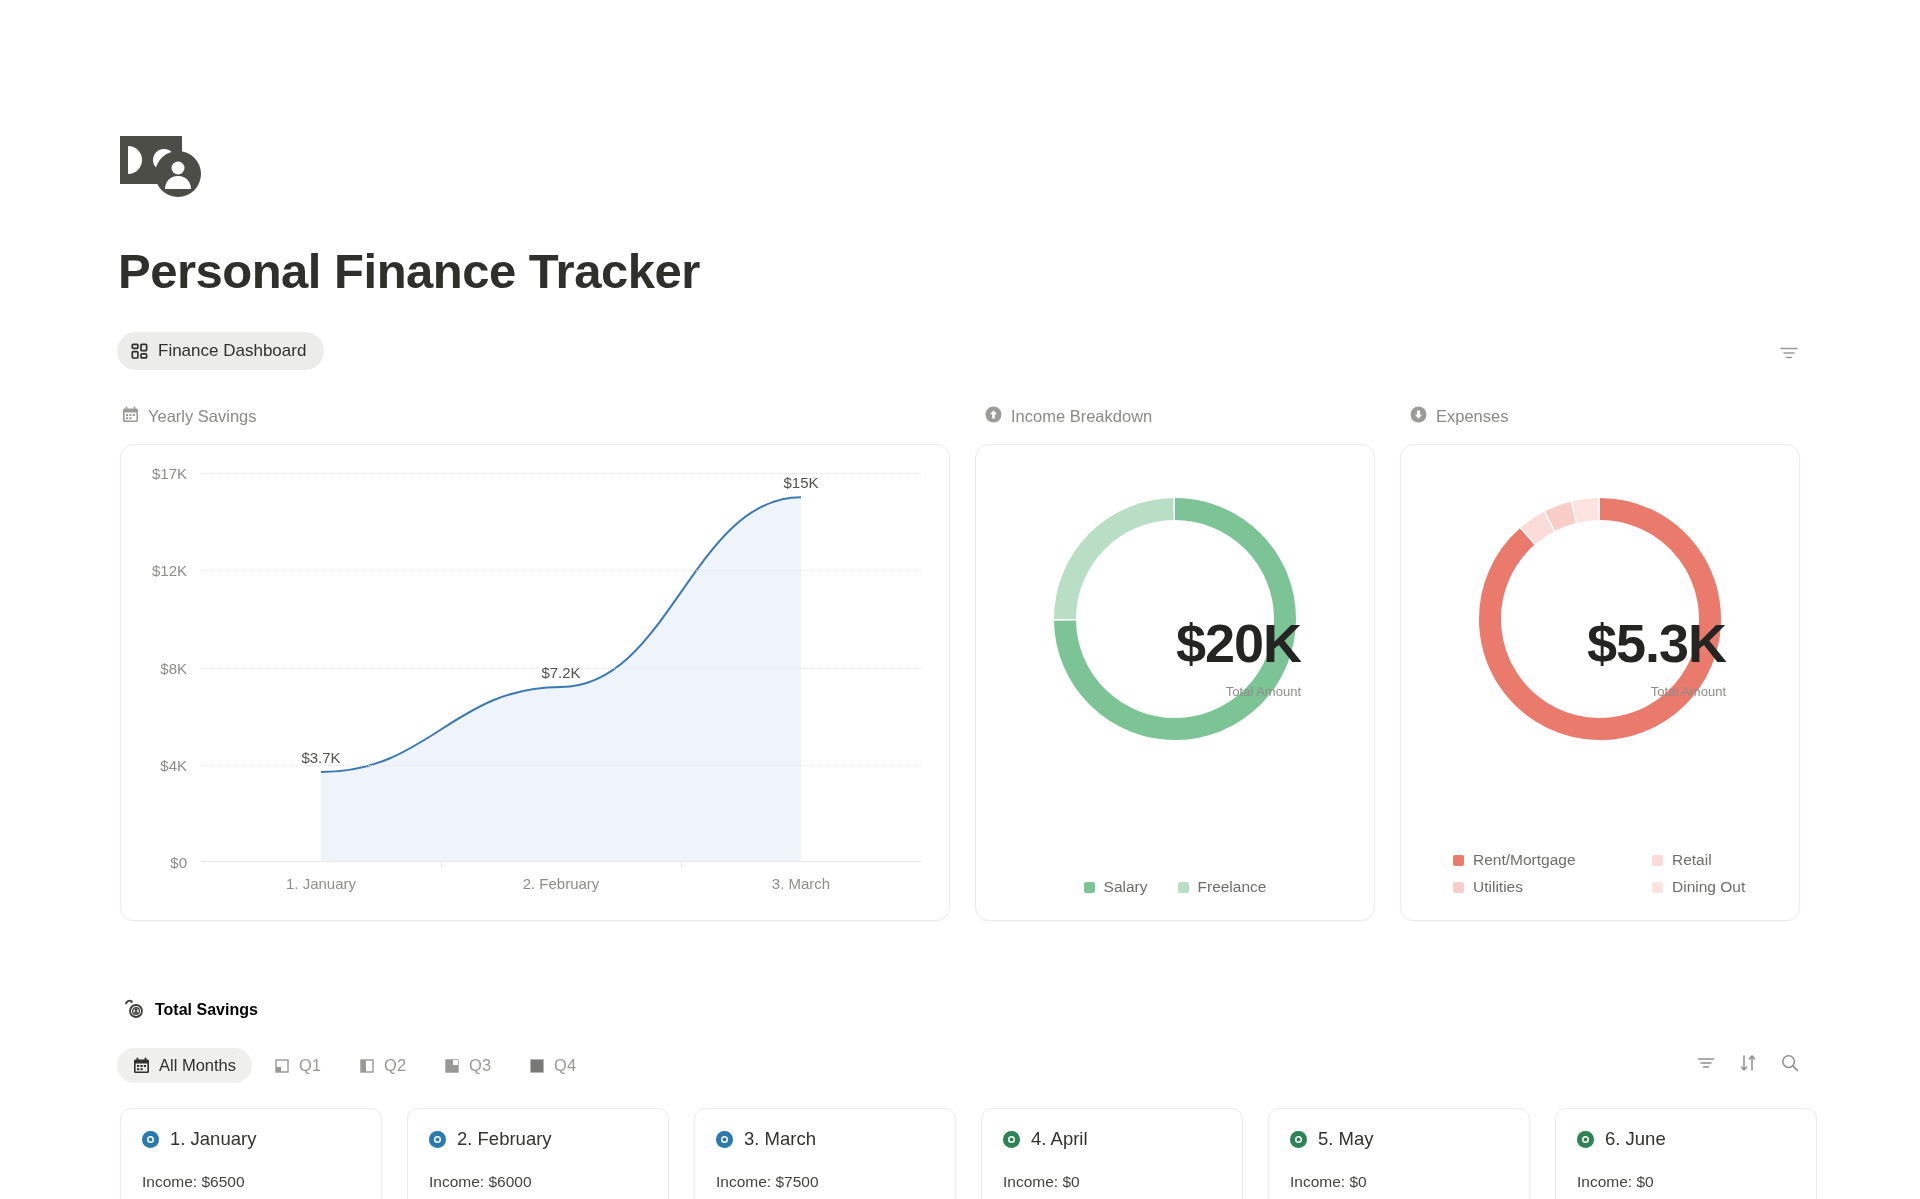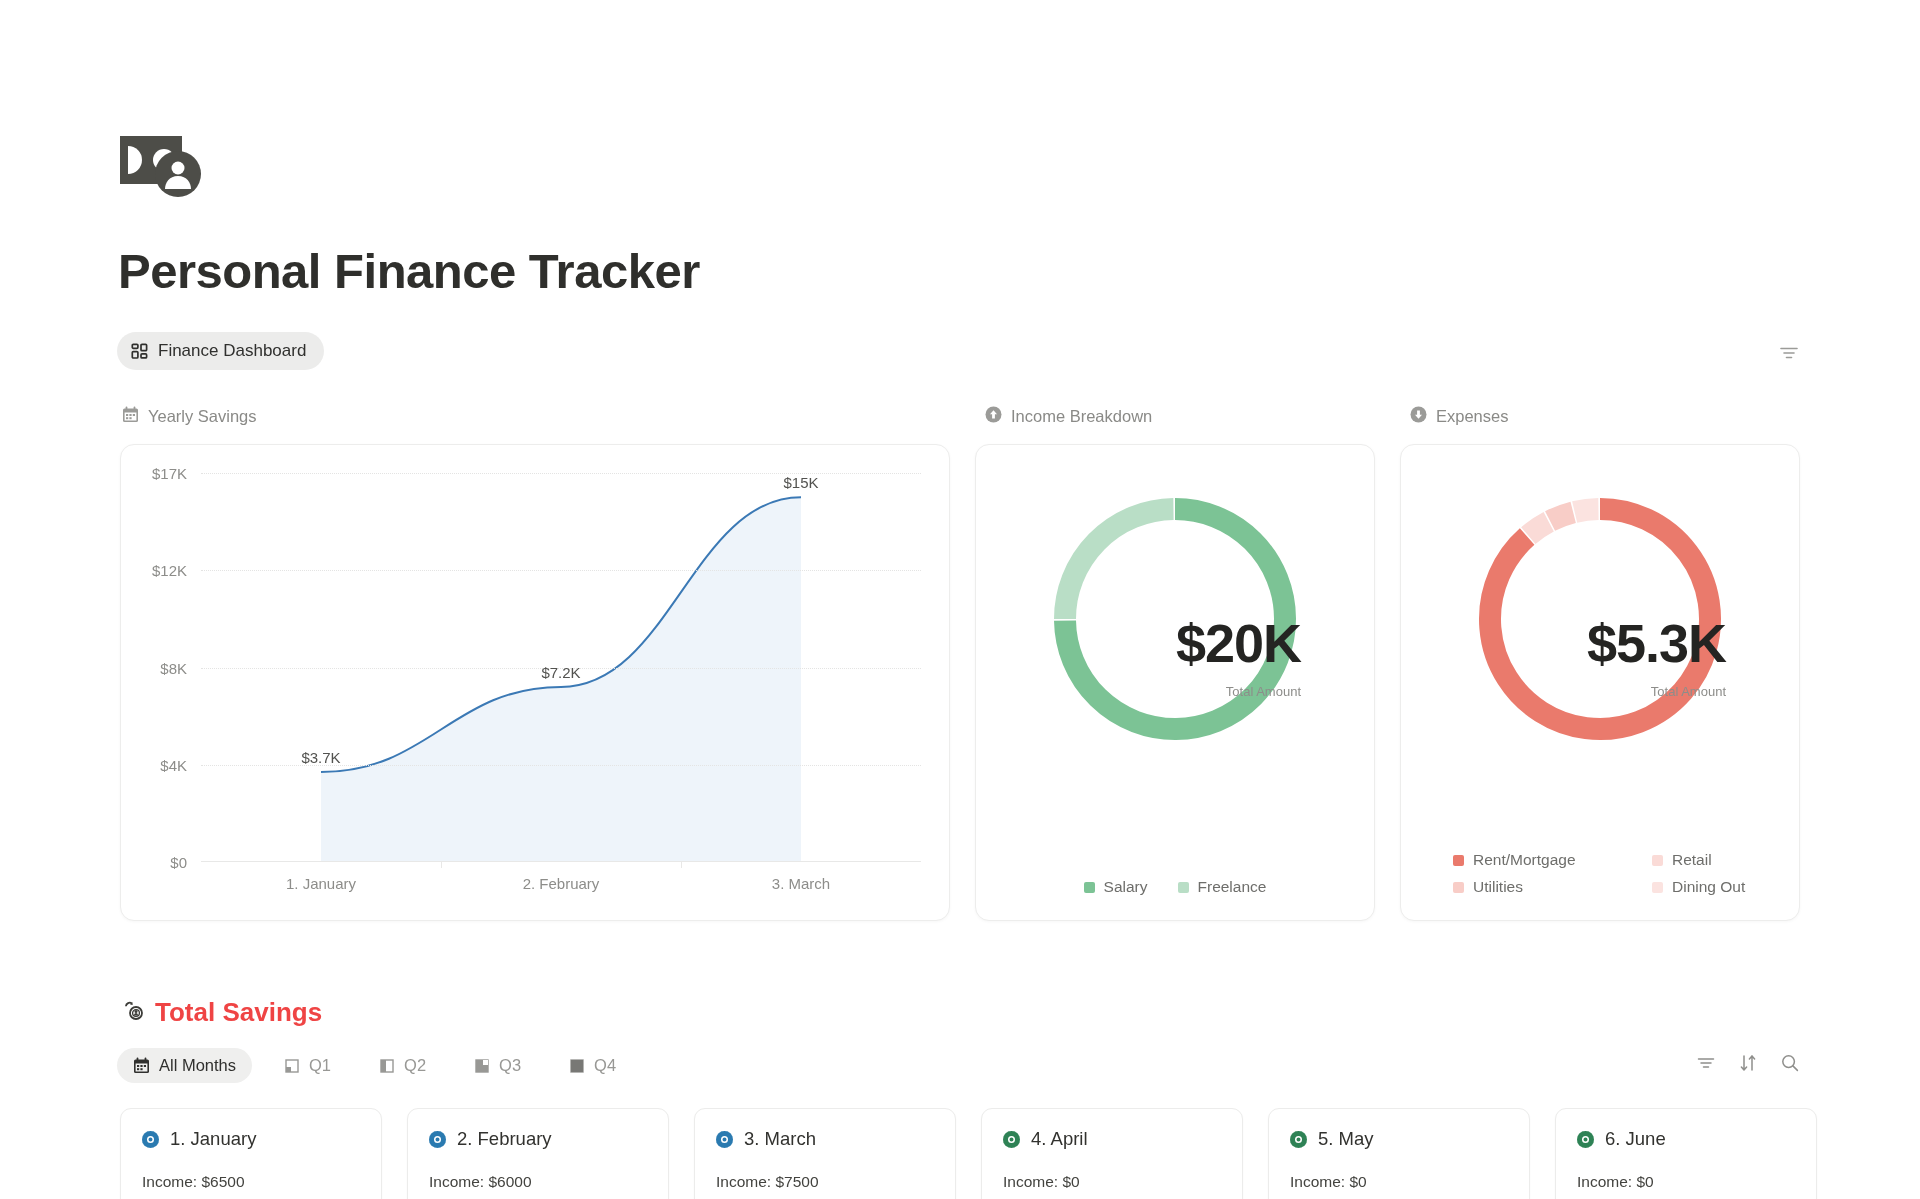--- a/index.html
+++ b/index.html
@@ -56,23 +56,23 @@
   .legend { position: absolute; left: 0; right: 0; bottom: 24px; display: flex;
             flex-wrap: wrap; justify-content: center; row-gap: 9px; }
   .legend.two-col .lg-item { width: 50%; justify-content: flex-start; padding-left: 52px; }
   .lg-item { display: flex; align-items: center; gap: 9px; font-size: 15.5px; color: #6e6e6b;
              cursor: pointer; }
   .lg-sw { width: 11px; height: 11px; border-radius: 2px; flex: none; }
   .legend.one-row { justify-content: center; gap: 30px; }
 
   
   .section-title { position: absolute; left: 122px; top: 997px; display: flex;
-                   align-items: center; gap: 11px; font-size: 26px; font-weight: 700; color: #ef4444; }
-
-  .tabs { position: absolute; left: 117px; top: 1048px; display: flex; align-items: center; gap: 16px; }
+                   align-items: center; gap: 11px; font-size: 16px; font-weight: 700; color: #000000; }
+
+  .tabs { position: absolute; left: 117px; top: 1048px; display: flex; align-items: center; gap: 6px; }
   .tab { display: flex; align-items: center; gap: 9px; height: 35px; padding: 0 16px;
          border-radius: 18px; font-size: 16.5px; color: #989895; cursor: pointer; }
   .tab.active { background: #efefee; color: #30302e; }
   .tools { position: absolute; right: 120px; top: 1053px; display: flex; align-items: center; gap: 22px; }
   .tools span { cursor: pointer; display: flex; }
 
   
   .month-row { position: absolute; left: 120px; top: 1108px; display: flex; gap: 25px; }
   .month-card { width: 262px; height: 120px; background: #fff; border: 1px solid #ececeb;
                 border-radius: 11px; padding: 19px 21px; box-shadow: 0 1px 2px rgba(15,15,15,0.03);

